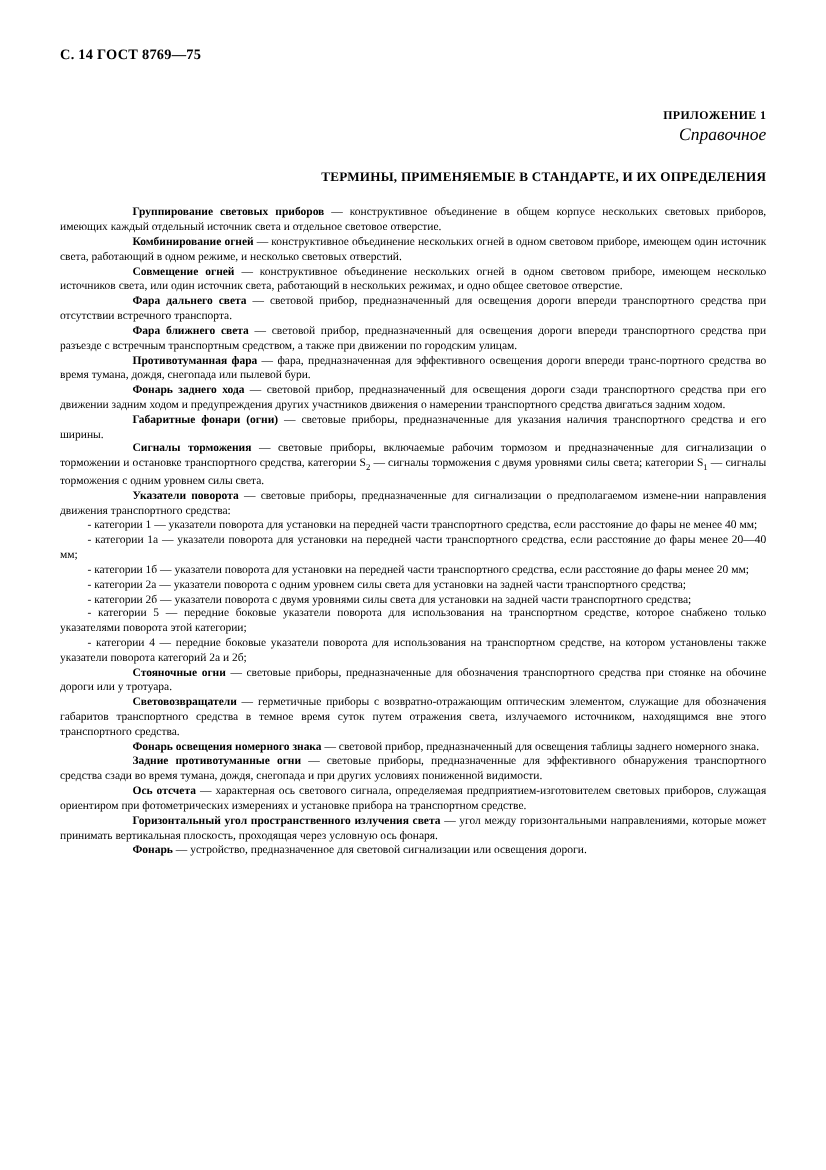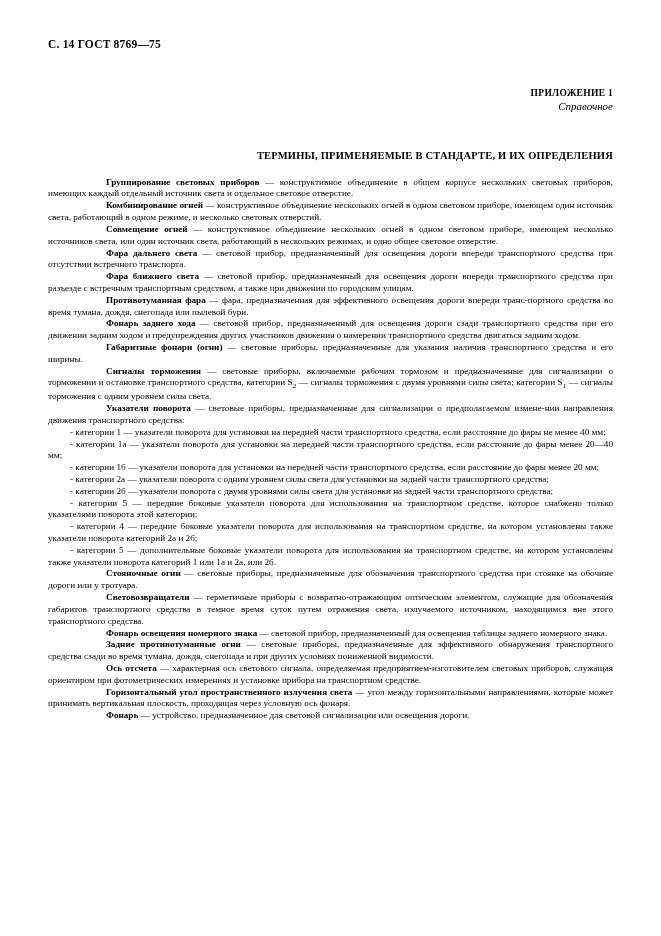--- a/index.html
+++ b/index.html
@@ -23,30 +23,30 @@
   }
   .page-header {
     font-size: 11.5px;
     font-family: "Liberation Serif", serif;
     font-weight: bold;
     letter-spacing: 0.2px;
     margin-bottom: 38px;
   }
   .appendix-block {
     text-align: right;
-    margin-bottom: 36px;
+    margin-bottom: 20px;
     line-height: 1.25;
   }
   .appendix-title {
     font-size: 9.5px;
     font-weight: bold;
     letter-spacing: 0.3px;
   }
   .appendix-sub {
-    font-size: 11px;
+    font-size: 14px;
     font-style: italic;
   }
   .doc-title {
     text-align: right;
     font-size: 10.5px;
     font-weight: bold;
     letter-spacing: 0.2px;
     margin-bottom: 16px;
   }
   .body-text p {
@@ -94,21 +94,20 @@
       <p><span class="term">Габаритные фонари (огни)</span><span> — световые приборы, предназначенные для указания наличия транспортного средства и его ширины.</span></p>
       <p><span class="term">Сигналы   торможения</span><span> — световые приборы, включаемые рабочим тормозом и предназначенные для сигнализации о торможении и остановке транспортного средства, категории S<sub>2</sub> — сигналы торможения с двумя уровнями силы света; категории S<sub>1</sub> — сигналы торможения с одним уровнем силы света.</span></p>
       <p><span class="term">Указатели поворота</span><span> — световые приборы, предназначенные для сигнализации о предполагаемом измене-нии направления движения транспортного средства:</span></p>
       <p class="dash"><span>- категории 1 — указатели поворота для установки на передней части транспортного средства, если расстояние до фары не менее 40 мм;</span></p>
       <p class="dash"><span>- категории 1а — указатели поворота для установки на передней части транспортного средства, если расстояние до фары менее 20—40 мм;</span></p>
       <p class="dash"><span>- категории 1б — указатели поворота для установки на передней части транспортного средства, если расстояние до фары менее 20 мм;</span></p>
       <p class="dash"><span>- категории 2а — указатели поворота с одним уровнем силы света для установки на задней части транспортного средства;</span></p>
       <p class="dash"><span>- категории 2б — указатели поворота с двумя уровнями силы света для установки на задней части транспортного средства;</span></p>
       <p class="dash"><span>- категории 5 — передние боковые указатели поворота для использования на транспортном средстве, которое снабжено только указателями поворота этой категории;</span></p>
       <p class="dash"><span>- категории 4 — передние боковые указатели поворота для использования на транспортном средстве, на котором установлены также указатели поворота категорий 2а и 2б;</span></p>
-      <p class="dash"><span>- категории 5 — дополнительные боковые указатели поворота для использования на транспортном средстве, на котором установлены также указатели поворота категорий 1 или 1а и 2а, или 2б.</span></p>
       <p><span class="term">Стояночные огни</span><span> — световые приборы, предназначенные для обозначения транспортного средства при стоянке на обочине дороги или у тротуара.</span></p>
       <p><span class="term">Световозвращатели</span><span> — герметичные приборы с возвратно-отражающим оптическим элементом, служащие для обозначения габаритов транспортного средства в темное время суток путем отражения света, излучаемого источником, находящимся вне этого транспортного средства.</span></p>
       <p><span class="term">Фонарь освещения номерного знака</span><span> — световой прибор, предназначенный для освещения таблицы заднего номерного знака.</span></p>
       <p><span class="term">Задние противотуманные огни</span><span> — световые приборы, предназначенные для эффективного обнаружения транспортного средства сзади во время тумана, дождя, снегопада и при других условиях пониженной видимости.</span></p>
       <p><span class="term">Ось отсчета</span><span> — характерная ось светового сигнала, определяемая предприятием-изготовителем световых приборов, служащая ориентиром при фотометрических измерениях и установке прибора на транспортном средстве.</span></p>
       <p><span class="term">Горизонтальный угол пространственного излучения света</span><span> — угол между горизонтальными направлениями, которые может принимать вертикальная плоскость, проходящая через условную ось фонаря.</span></p>
       <p><span class="term">Фонарь</span><span> — устройство, предназначенное для световой сигнализации или освещения дороги.</span></p>
     </div>
 
 </div>

